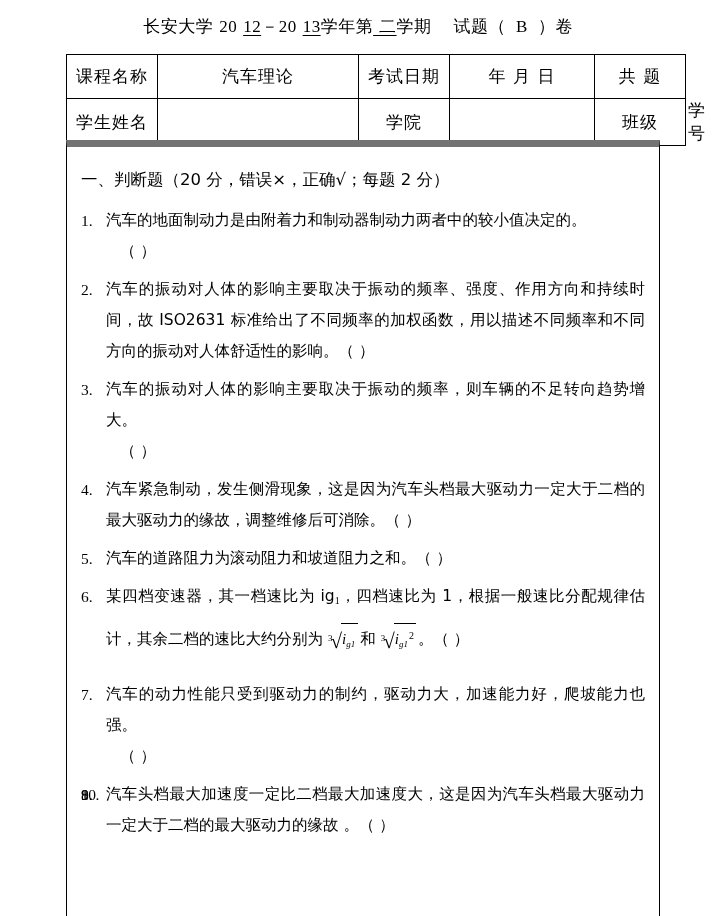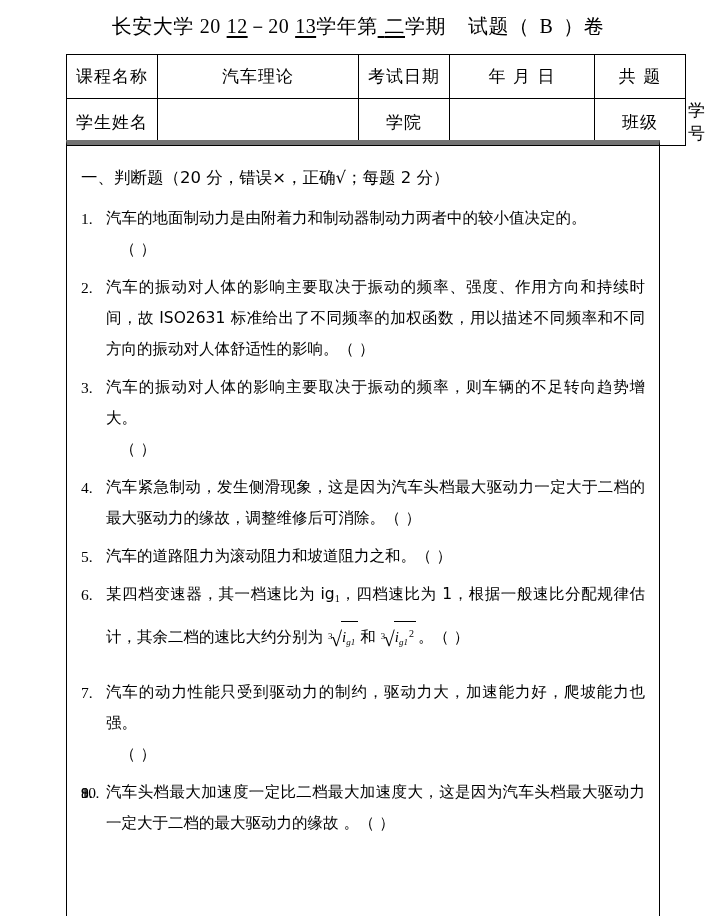--- a/index.html
+++ b/index.html
@@ -16,21 +16,21 @@
     position: relative;
   }
 
   
   .title-row {
     position: absolute;
     left: 0;
     top: 11px;
     width: 716px;
     text-align: center;
-    font-size: 20px;
+    font-size: 17px;
     line-height: 30px;
     white-space: nowrap;
     letter-spacing: 0.5px;
   }
   .title-row .seg { display: inline; }
   .title-row .ul {
     text-decoration: underline;
     text-underline-offset: 3px;
   }
   .title-row .sp { display: inline-block; width: 6px; }
@@ -65,21 +65,21 @@
 
   
   .bodybox {
     position: absolute;
     left: 66px;
     top: 140px;
     width: 594px;
     height: 776px;
     border-left: 1px solid #000000;
     border-right: 1px solid #000000;
-    border-top: 5px solid #737373;
+    border-top: 7px solid #737373;
     box-sizing: border-box;
     padding: 14px 14px 0 14px;
     overflow: hidden;
   }
 
   .section-head {
     font-size: 16.5px;
     line-height: 30px;
     margin: 4px 0 10px 0;
     white-space: nowrap;

